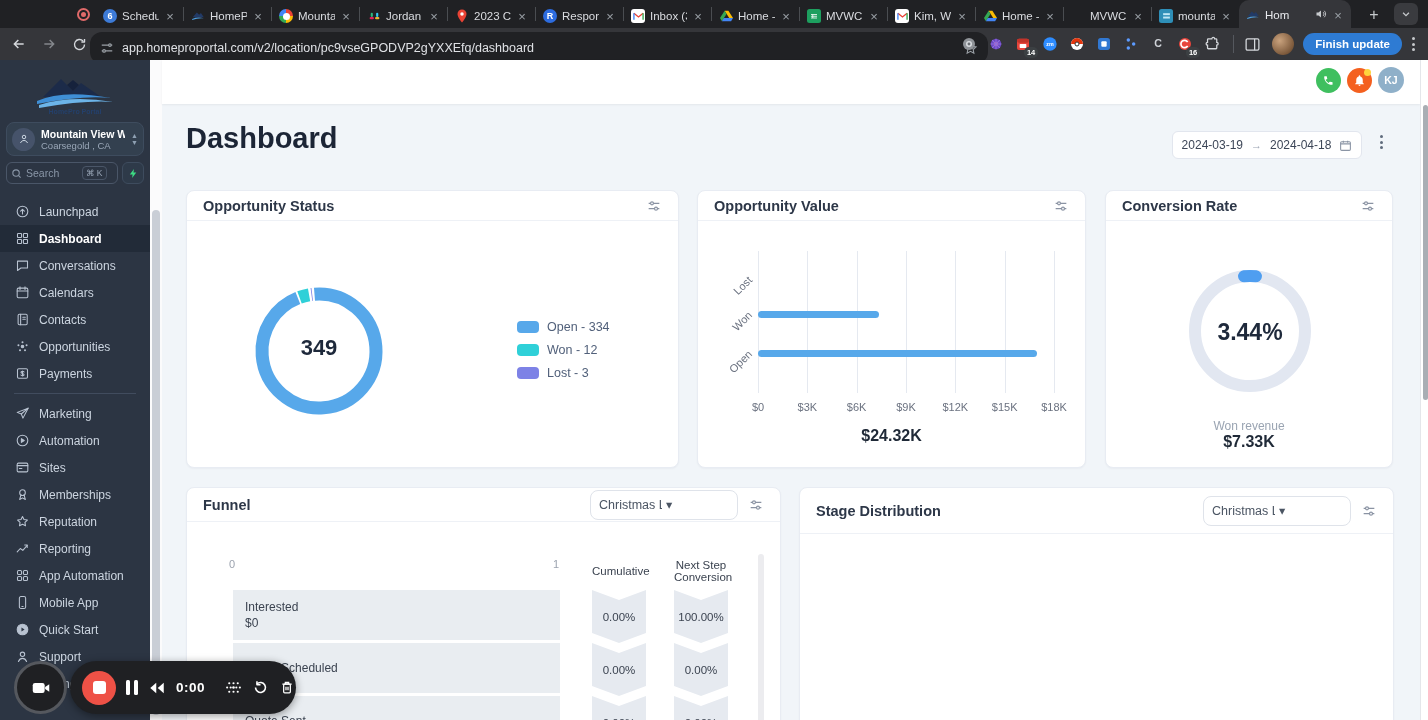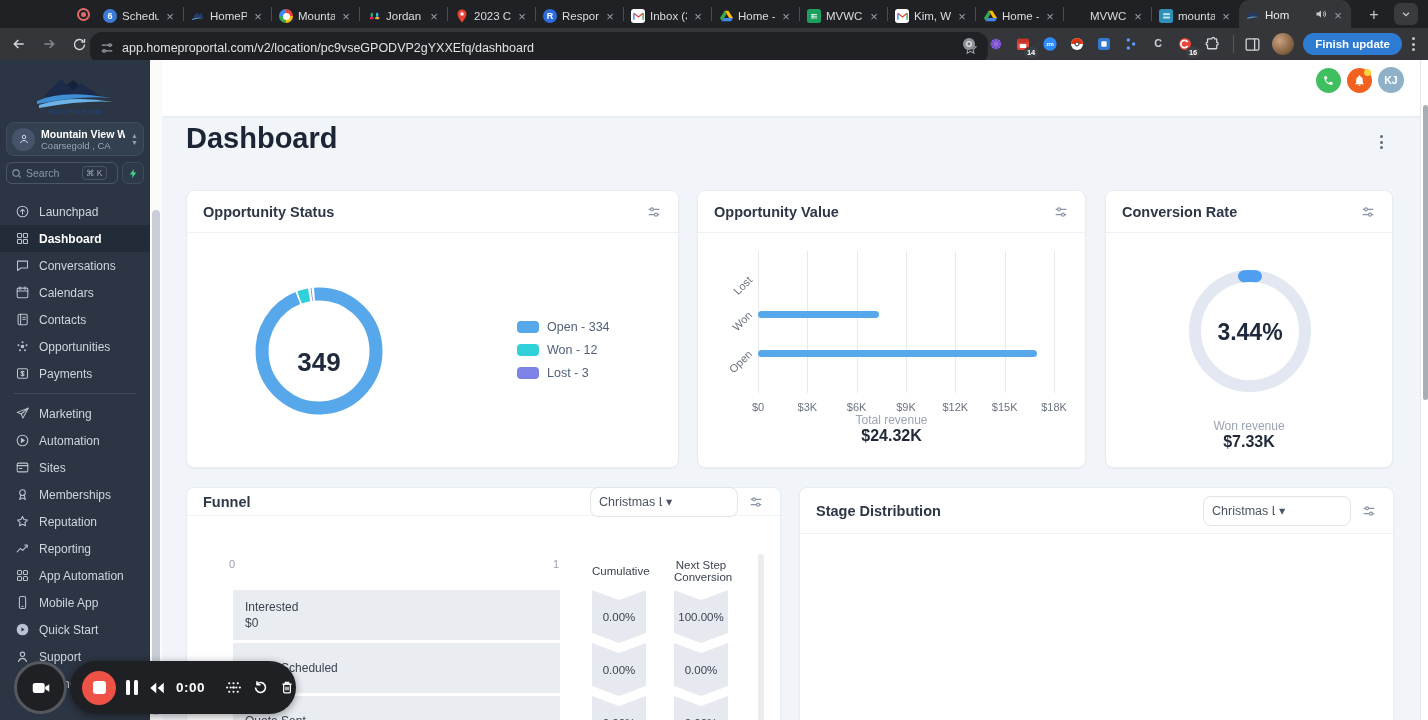--- a/index.html
+++ b/index.html
@@ -49,34 +49,34 @@
 .searchbox input::placeholder{color:#8a97a8}
 .kbd{font-size:8.5px;color:#9aa7b8;border:1px solid #4a5668;border-radius:4px;padding:1px 3px;white-space:nowrap}
 .boltbtn{width:22px;height:22px;background:#2e3a49;border:1px solid #3e4c5e;border-radius:6px;display:flex;align-items:center;justify-content:center}
 .nav{position:absolute;left:0;top:138px;width:150px}
 .navitem{height:27px;display:flex;align-items:center;gap:9px;padding:0 14px;color:#ccd5e0;font-size:12px;cursor:pointer}
 .navitem .nicon{width:16px;height:16px;color:#b9c3d1;flex:none;display:flex;align-items:center;justify-content:center}
 .navitem.active{background:#222b38;color:#fff;font-weight:bold}
 .navdiv{height:1px;background:#414c5e;margin:6px 14px}
 
 .main{position:absolute;left:162px;top:0;width:1258px;height:660px}
-.appheader{position:absolute;left:0;top:0;width:1258px;height:56px;background:#fff;box-shadow:0 1px 2px rgba(0,0,0,.06)}
+.appheader{position:absolute;left:0;top:0;width:1258px;height:44px;background:#fff;box-shadow:0 1px 2px rgba(0,0,0,.06)}
 .hicons{position:absolute;right:16px;top:7px;display:flex;gap:6px;align-items:center}
 .circlebtn{width:25px;height:25px;border-radius:50%;display:flex;align-items:center;justify-content:center;position:relative}
 .avatar-kj{width:26px;height:26px;border-radius:50%;background:#8fb0c9;color:#fff;font-size:10.5px;font-weight:bold;display:flex;align-items:center;justify-content:center}
 .belldot{position:absolute;right:1px;top:1px;width:7px;height:7px;border-radius:50%;background:#ffd43d}
 
 .pagetitle{position:absolute;left:24px;top:62px;font-size:29px;font-weight:bold;color:#1c2536}
 .daterange{position:absolute;left:1010px;top:71px;width:190px;height:28px;background:#fff;border:1px solid #e2e6ee;border-radius:6px;display:flex;align-items:center;justify-content:center;gap:8px;font-size:12px;color:#3c4657}
 .daterange .arrow{color:#9aa3b2;font-size:11px}
 .dots3{position:absolute;left:1212px;top:75px;display:flex;flex-direction:column;gap:2.5px;align-items:center;width:14px}
 .dots3 i{width:3px;height:3px;border-radius:50%;background:#5f6b7c}
 
 .card{position:absolute;background:#fff;border:1px solid #e8ecf3;border-radius:8px;box-shadow:0 1px 2px rgba(16,24,40,.04)}
-.cardhead{height:42px;border-bottom:1px solid #eef1f6;display:flex;align-items:center;padding:0 16px;gap:10px}
+.cardhead{height:30px;border-bottom:1px solid #eef1f6;display:flex;align-items:center;padding:0 16px;gap:10px}
 .cardtitle{font-size:14.5px;font-weight:bold;color:#2d3748}
 .spacer{flex:1}
 .sliders{color:#8a93a3}
 .dropdown{width:148px;height:30px;border:1px solid #dfe3ea;border-radius:8px;display:flex;align-items:center;padding:0 8px;gap:4px;background:#fff}
 .dropdown span{flex:1;font-size:12.5px;color:#4b5563;white-space:nowrap;overflow:hidden}
 .ddchev{color:#9ca3af;font-size:10px}
 
 .legenditem{display:flex;align-items:center;gap:8px;font-size:12.5px;color:#51607a}
 .sw{width:22px;height:12px;border-radius:4px;flex:none}
 .centerlabel{position:absolute;font-weight:bold;color:#1e293b;text-align:center}
@@ -617,20 +617,29 @@
                 <path d="M12 22c1.1 0 2-.9 2-2h-4c0 1.1.9 2 2 2zm6-6v-5c0-3.1-1.6-5.6-4.5-6.3V4c0-.8-.7-1.5-1.5-1.5S10.5 3.2 10.5 4v.7C7.6 5.4 6 7.9 6 11v5l-2 2v1h16v-1z" fill="#fff"></path>
               </svg>
             <span class="belldot"></span>
           </div>
           <div class="avatar-kj">KJ</div>
         </div>
       </div>
 
       <h1 class="pagetitle">Dashboard</h1>
 
+      <div class="daterange">
+        <span>2024-03-19</span>
+        <span class="arrow">→</span>
+        <span>2024-04-18</span>
+        <svg width="13" height="13" viewBox="0 0 24 24" fill="none" stroke="#8b95a5" stroke-width="2">
+            <rect x="3" y="5" width="18" height="16" rx="2"></rect>
+            <path d="M3 9h18M8 3v4M16 3v4"></path>
+          </svg>
+      </div>
       <div class="dots3">
           <i></i>
           <i></i>
           <i></i>
         </div>
 
       <div class="card" style="left:24px;top:130px;width:493px;height:278px">
         <div class="cardhead">
           <div class="cardtitle">Opportunity Status</div>
           <div class="spacer"></div>
@@ -638,21 +647,21 @@
               <path d="M4 8h16M4 16h16"></path>
               <circle cx="9" cy="8" r="2.2" fill="#fff"></circle>
               <circle cx="15" cy="16" r="2.2" fill="#fff"></circle>
             </svg>
         </div>
         <svg id="donut1" width="140" height="140" viewBox="0 0 140 140" style="position:absolute;left:62px;top:90px">
             <circle cx="70" cy="70" r="57" fill="none" stroke="#2fd0d8" stroke-width="13" stroke-dasharray="9.92671264949192 358.1415625092364" transform="rotate(-110 70 70)"></circle>
             <circle cx="70" cy="70" r="57" fill="none" stroke="#7d82e6" stroke-width="13" stroke-dasharray="0.7958701389094142 358.1415625092364" transform="rotate(-97.621776504298 70 70)"></circle>
             <circle cx="70" cy="70" r="57" fill="none" stroke="#57a8ea" stroke-width="13" stroke-dasharray="340.36104825973297 358.1415625092364" transform="rotate(-94.5272206303725 70 70)"></circle>
           </svg>
-        <div class="centerlabel" style="left:62px;top:156px;width:140px;font-size:26px">349</div>
+        <div class="centerlabel" style="left:62px;top:144px;width:140px;font-size:22px">349</div>
         <div id="legend1" style="position:absolute;left:330px;top:129px;display:flex;flex-direction:column;gap:9px">
             <div class="legenditem">
               <span class="sw" style="background: rgb(87, 168, 234);"></span>
               <span>Open - 334</span>
             </div>
             <div class="legenditem">
               <span class="sw" style="background: rgb(47, 208, 216);"></span>
               <span>Won - 12</span>
             </div>
             <div class="legenditem">
@@ -690,21 +699,20 @@
             <div class="ticklbl" style="left: 208px; top: 210px;">$9K</div>
             <div class="ticklbl" style="left: 257.333px; top: 210px;">$12K</div>
             <div class="ticklbl" style="left: 306.667px; top: 210px;">$15K</div>
             <div class="ticklbl" style="left: 356px; top: 210px;">$18K</div>
           </div>
         <div id="barcats">
             <div class="catlbl" style="left: 6px; top: 81px;">Lost</div>
             <div class="catlbl" style="left: 6px; top: 116px;">Won</div>
             <div class="catlbl" style="left: 6px; top: 155px;">Open</div>
           </div>
-        <div class="cfoot1" style="top:222px">Total revenue</div>
         <div class="cfoot2" style="top:236px">$24.32K</div>
       </div>
 
       <div class="card" style="left:943px;top:130px;width:288px;height:278px">
         <div class="cardhead">
           <div class="cardtitle">Conversion Rate</div>
           <div class="spacer"></div>
           <svg class="sliders" width="16" height="16" viewBox="0 0 24 24" fill="none" stroke="currentColor" stroke-width="1.8">
               <path d="M4 8h16M4 16h16"></path>
               <circle cx="9" cy="8" r="2.2" fill="#fff"></circle>
@@ -714,21 +722,21 @@
         <svg id="donut2" width="140" height="140" viewBox="0 0 140 140" style="position:absolute;left:74px;top:70px">
             <circle cx="70" cy="70" r="55" fill="none" stroke="#e2e7f1" stroke-width="12"></circle>
             <circle cx="70" cy="70" r="55" fill="none" stroke="#4f9ef0" stroke-width="12" stroke-dasharray="11.887786601183779 345.57519189487726" transform="rotate(-96.19200000000001 70 70)" stroke-linecap="round"></circle>
           </svg>
         <div class="centerlabel" style="left:74px;top:128px;width:140px;font-size:23px">3.44%</div>
         <div class="cfoot1" style="top:228px">Won revenue</div>
         <div class="cfoot2" style="top:242px">$7.33K</div>
       </div>
 
       <div class="card" style="left:24px;top:427px;width:595px;height:300px">
-        <div class="cardhead" style="height:28px">
+        <div class="cardhead" style="height:34px">
           <div class="cardtitle">Funnel</div>
           <div class="spacer"></div>
           <div class="dropdown">
             <span>Christmas Lights Intere...</span>
             <span class="ddchev">▾</span>
           </div>
           <svg class="sliders" width="16" height="16" viewBox="0 0 24 24" fill="none" stroke="currentColor" stroke-width="1.8">
               <path d="M4 8h16M4 16h16"></path>
               <circle cx="9" cy="8" r="2.2" fill="#fff"></circle>
               <circle cx="15" cy="16" r="2.2" fill="#fff"></circle>

